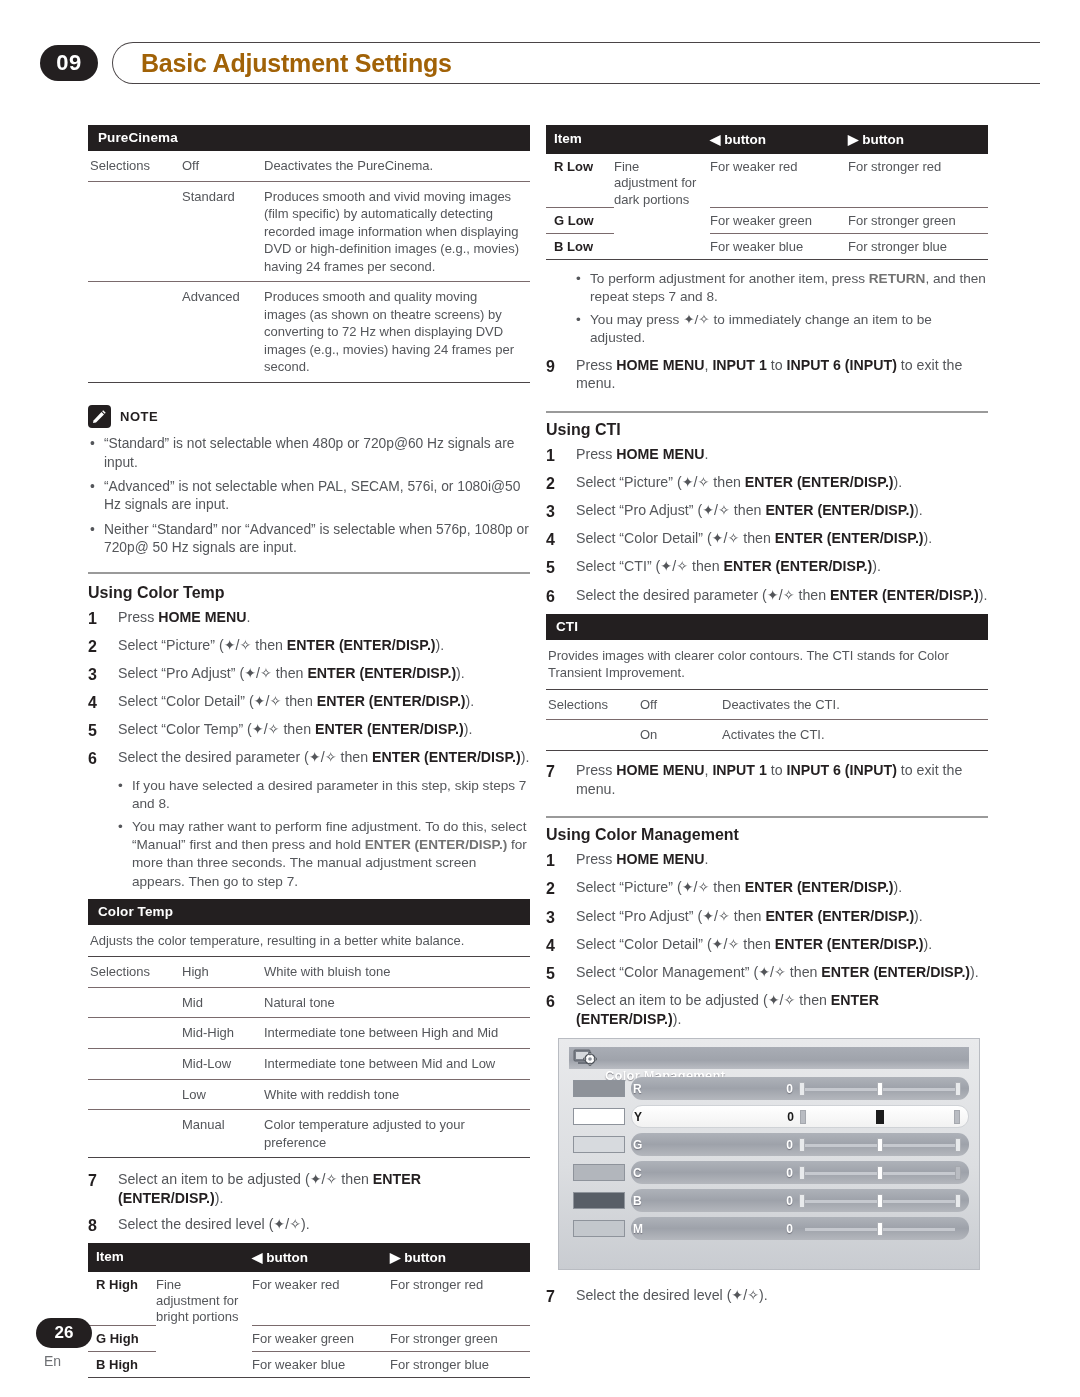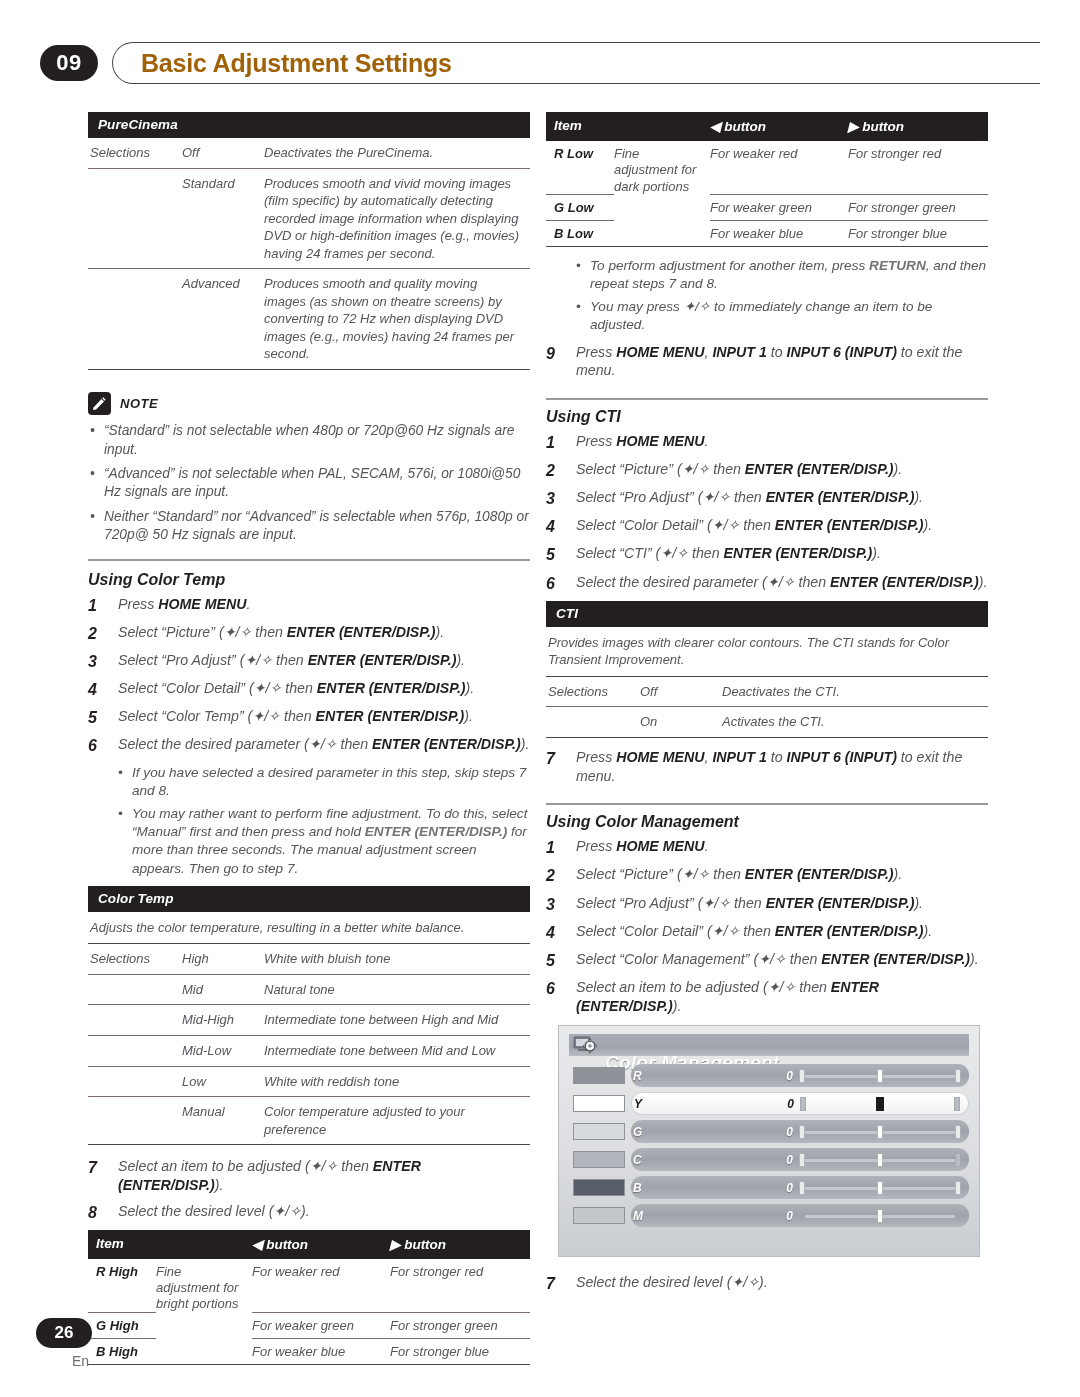--- a/index.html
+++ b/index.html
@@ -40,21 +40,21 @@
     display: flex; align-items: center;
   }
   .chapter-title {
     font-size: 25px; font-weight: bold;
     color: #a16207;
     padding-left: 28px;
     letter-spacing: -0.2px;
   }
 
   
-  .col { position: absolute; top: 112px; font-style: italic; }
+  .col { position: absolute; top: 125px; }
   .col-left  { left: 88px;  width: 442px; }
   .col-right { left: 546px; width: 442px; }
 
   
   .tbl { width: 100%; margin-bottom: 2px; }
   .tbl-head {
     background: #231f20;
     color: #ffffff;
     font-size: 13.5px; font-weight: bold;
     padding: 5px 10px 6px 10px;
@@ -169,21 +169,21 @@
     height: 22px;
     display: flex; align-items: center;
     background: linear-gradient(180deg,#a9adb5 0%,#9fa3ab 60%,#babdc3 100%);
     padding-left: 4px;
     margin-bottom: 8px;
   }
   .osd-ico {
     width: 26px; height: 19px; position: relative; margin-right: 6px;
   }
   .osd-title {
-    color: #ffffff; font-size: 19px; font-weight: bold;
+    color: #ffffff; font-size: 13px; font-weight: bold;
     text-shadow: 0 1px 1px rgba(60,60,70,.6);
     letter-spacing: .2px;
     margin-top: 35px;
   }
   .osd-row {
     display: flex; align-items: center;
     height: 23px; margin-bottom: 5px;
   }
   .osd-swatch {
     width: 52px; height: 17px; margin: 0 6px 0 4px;
@@ -232,21 +232,21 @@
     width: 120px;
   }
   .pagebadge {
     width: 56px; height: 30px; background: #231f20;
     border-radius: 15px; color: #fff;
     font-size: 17px; font-weight: bold;
     display: flex; align-items: center; justify-content: center;
   }
   .lang {
     font-size: 14px; color: #6d6f73;
-    margin-top: 5px; padding-left: 8px; margin-left: 28px;
+    margin-top: 5px; padding-left: 8px;
   }
   .cm-step7 { margin-top: 16px; }
 </style>
 </head>
 <body>
 
 <div class="page-header">
   <div class="chapter-badge">09</div>
   <div class="chapter-title-wrap">
     <div class="chapter-title">Basic Adjustment Settings</div>

